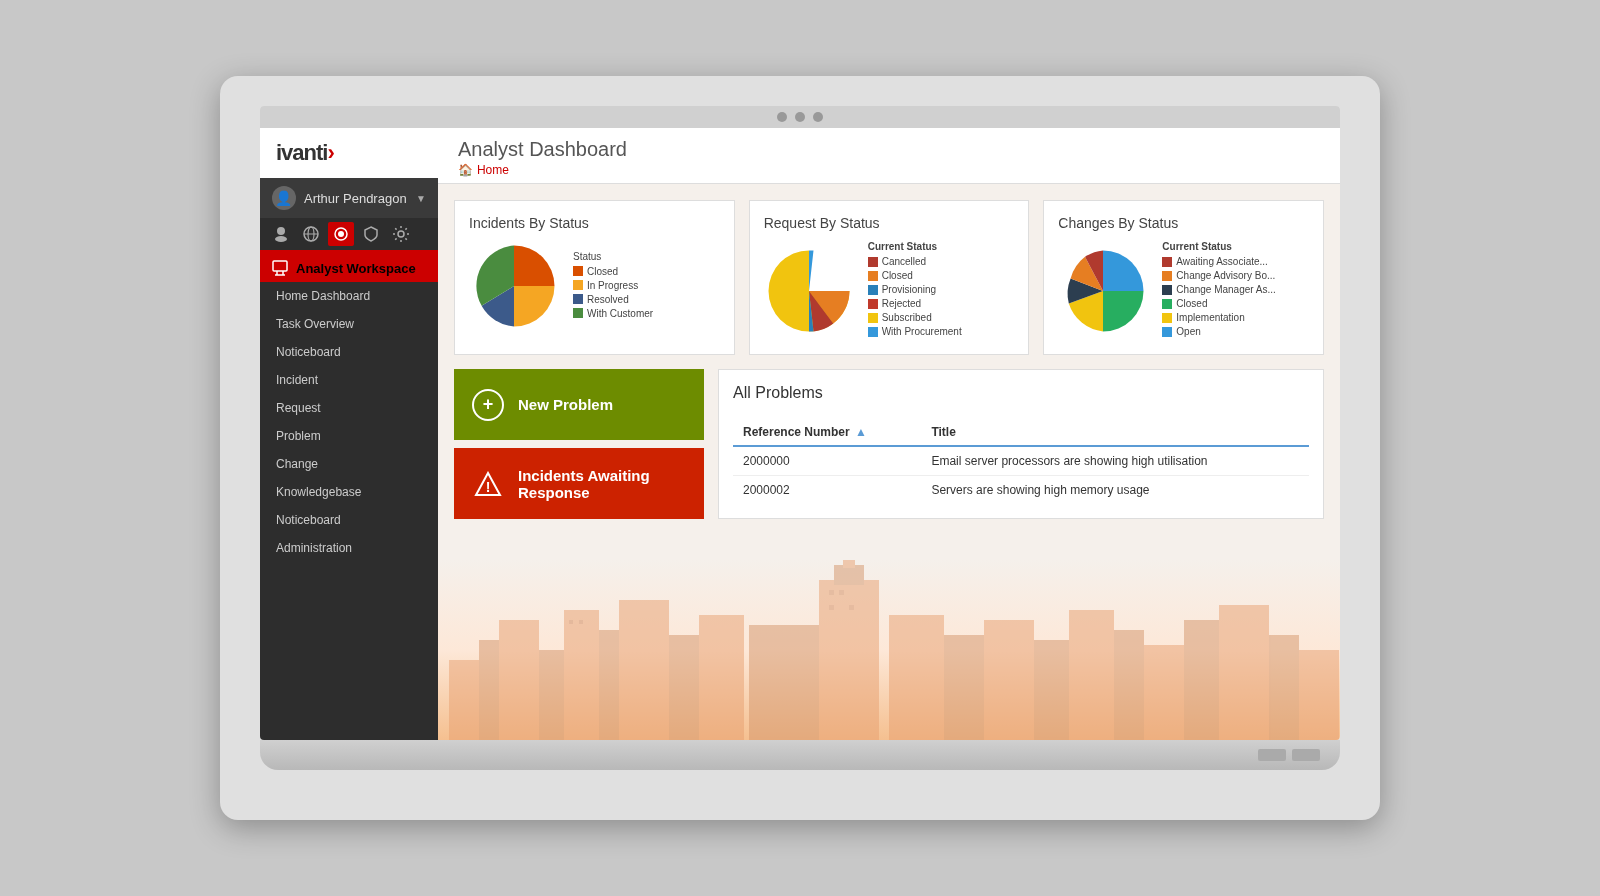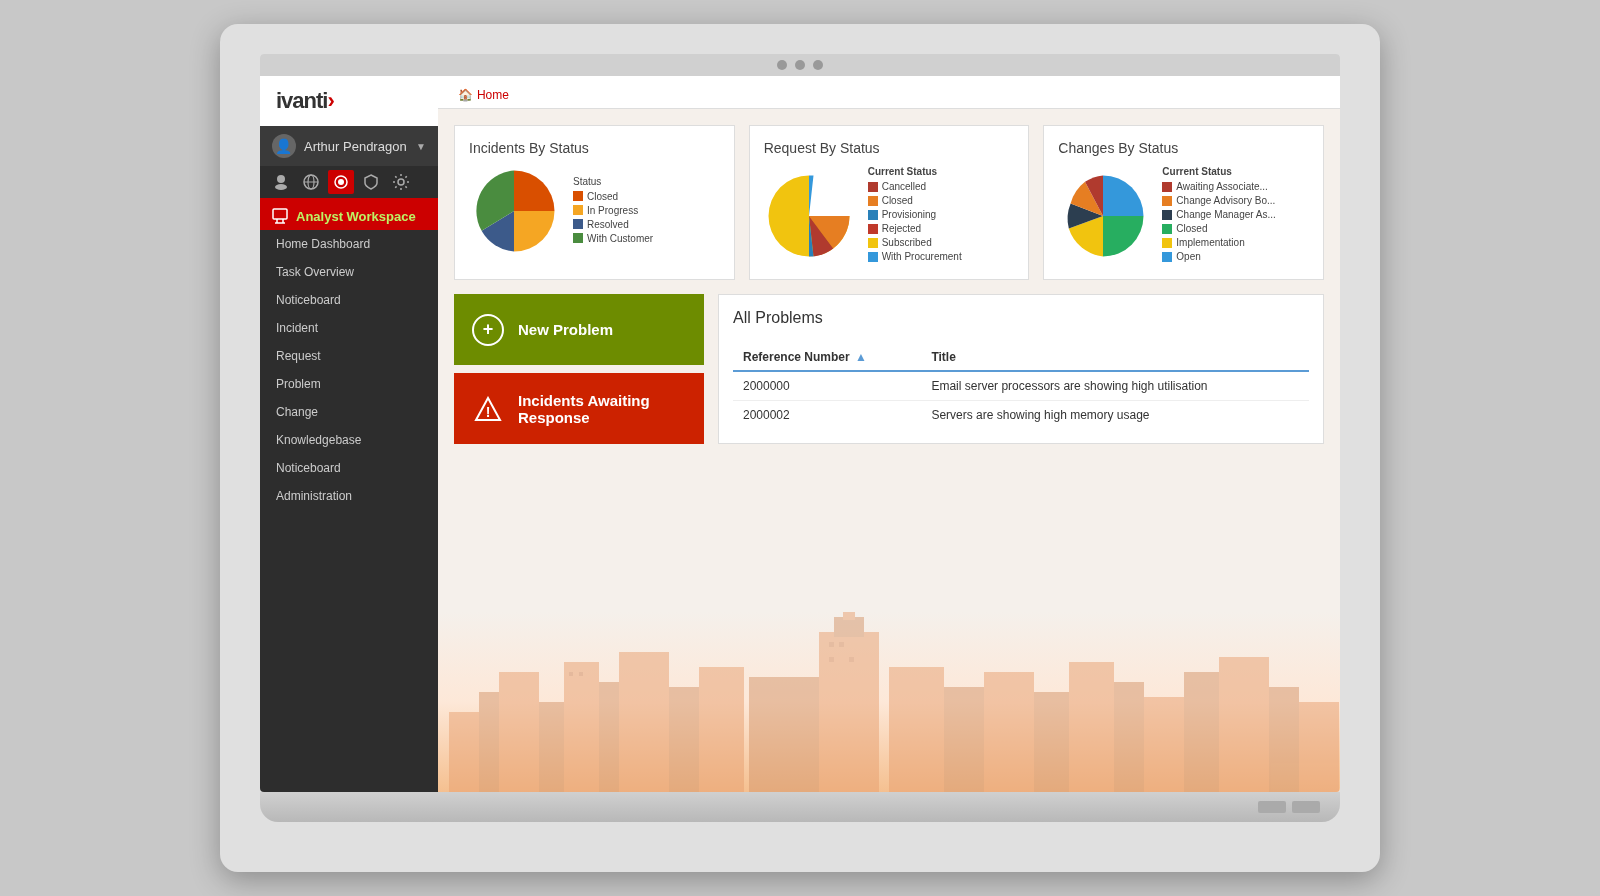--- a/index.html
+++ b/index.html
@@ -33,21 +33,21 @@
       align-items: center;
       justify-content: center;
       gap: 8px;
       border-radius: 4px 4px 0 0;
     }
     .titlebar-dot {
       width: 10px; height: 10px; border-radius: 50%; background: #999;
     }
     .app-container {
       display: flex;
-      height: 716px;
+      height: 612px;
     }
     
     .sidebar {
       width: 178px;
       background: #2d2d2d;
       display: flex;
       flex-direction: column;
       flex-shrink: 0;
     }
     .sidebar-header {
@@ -78,21 +78,21 @@
       background: #666;
       display: flex; align-items: center; justify-content: center;
       font-size: 14px; color: #ccc;
     }
     .user-name { font-size: 13px; color: #ddd; }
     .sidebar-workspace {
       padding: 10px 12px 6px;
       display: flex;
       align-items: center;
       gap: 8px;
-      color: #bef264;
+      color: #000000;
       font-size: 13px;
       font-weight: bold;
       background: #cc0000;
     }
     .sidebar-nav { flex: 1; }
     .nav-item {
       padding: 7px 14px 7px 16px;
       color: #ccc;
       font-size: 12px;
       cursor: pointer;
@@ -370,20 +370,21 @@
             <span>Noticeboard</span>
           </div>
           <div class="nav-item">
             <span>Administration</span>
           </div>
         </div>
       </div>
 
       <div class="main-content">
         <div class="top-header">
+          <div class="page-title-text">Analyst Dashboard</div>
           <div class="breadcrumb">
             <span class="breadcrumb-home-icon">🏠</span>
             <a class="breadcrumb-link">Home</a>
           </div>
         </div>
 
         <div class="dashboard-area">
 
           <div class="charts-row">
 

